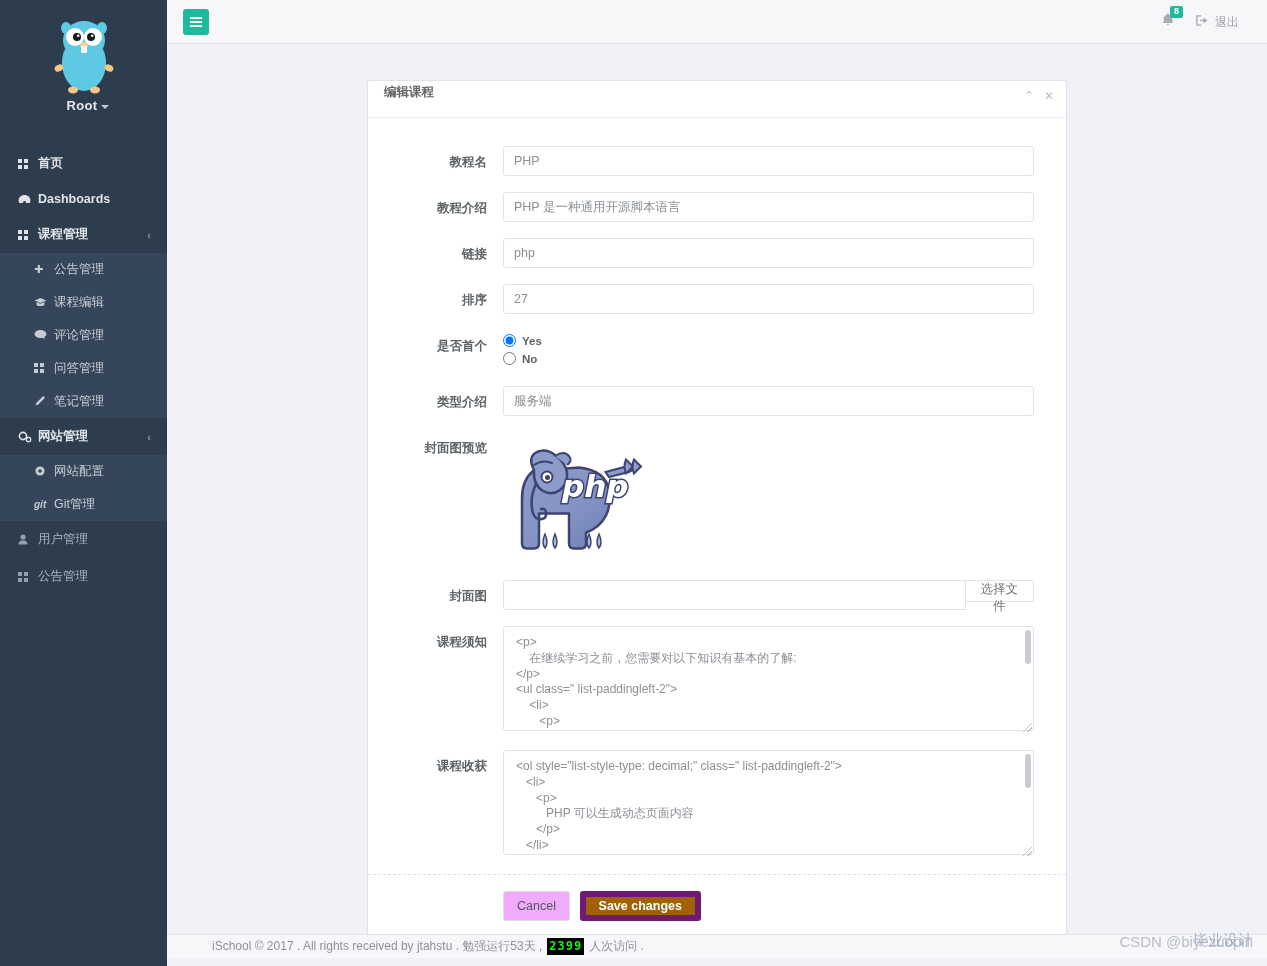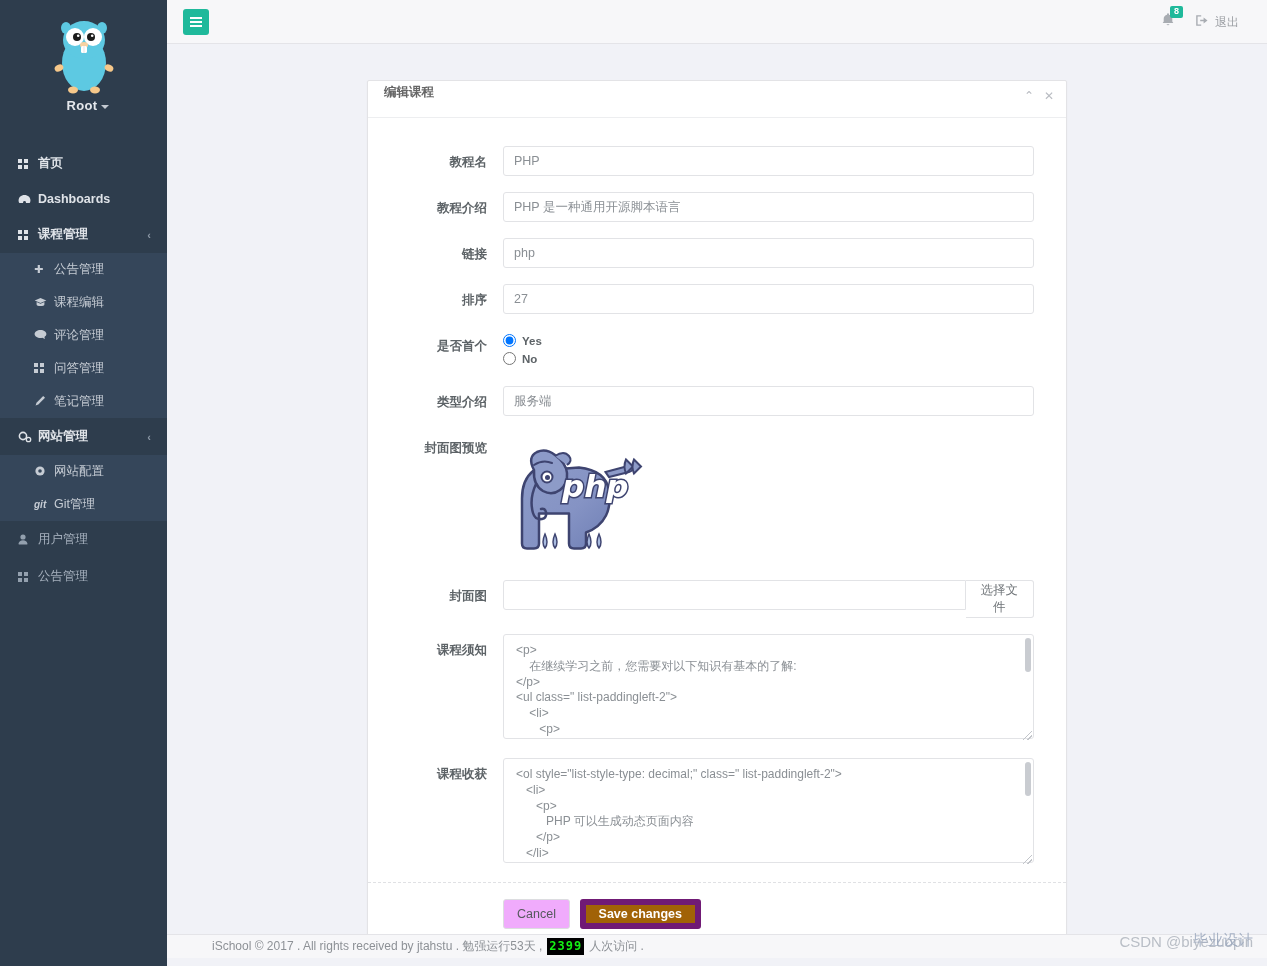--- a/index.html
+++ b/index.html
@@ -123,21 +123,21 @@
     font-family:"Liberation Sans","DejaVu Sans",sans-serif; outline:none;
   }
   .radio-group { padding-top:4px; }
   .radio-line { display:flex; align-items:center; margin-bottom:5px; }
   .radio-line input { margin:0 6px 0 0; }
   .radio-line label { font-size:11.5px; color:#5d6367; font-weight:bold; }
   .preview-box { padding-top:4px; }
   .file-row { display:flex; }
   .file-row .inp { border-top-right-radius:0; border-bottom-right-radius:0; }
   .file-btn {
-    height:38px; border:1px solid #e2e3e6; border-left:none;
+    height:22px; border:1px solid #e2e3e6; border-left:none;
     border-radius:0 3px 3px 0; background:#fff; color:#707579;
     font-size:12.5px; padding:0 12px; cursor:pointer;
     font-family:"Liberation Sans","DejaVu Sans",sans-serif;
   }
   .ta-wrap { position:relative; }
   .ta {
     width:100%; height:105px; border:1px solid #e2e3e6; border-radius:3px;
     padding:8px 12px; font-size:12px; color:#8a8f94; background:#fff;
     font-family:"Liberation Sans","DejaVu Sans",sans-serif;
     line-height:1.32; resize:none; outline:none; white-space:pre; overflow:hidden;

